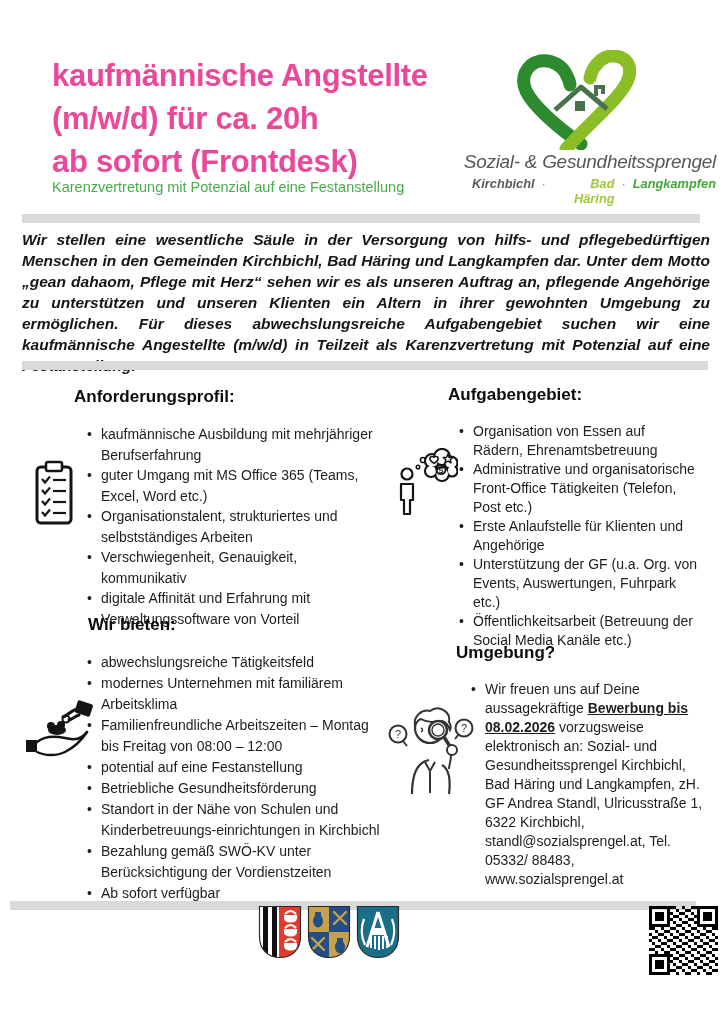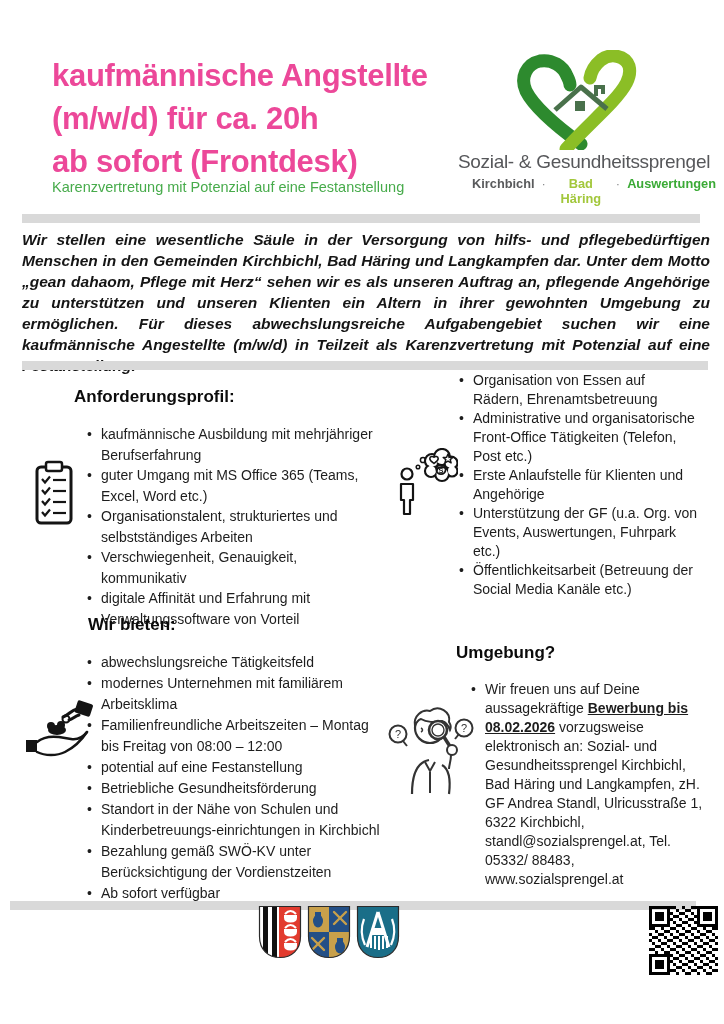--- a/index.html
+++ b/index.html
@@ -4,21 +4,21 @@
 <style>
   html,body{margin:0;padding:0;background:#ffffff;}
   .page{position:relative;width:724px;height:1024px;background:#fff;overflow:hidden;
         font-family:"Liberation Sans", sans-serif;color:#1d1d1d;}
 
   
   .title{position:absolute;left:52px;top:54px;font-size:31px;line-height:43px;
          font-weight:700;color:#ec4899;letter-spacing:-0.3px;}
   .subtitle{position:absolute;left:52px;top:179px;font-size:14.5px;color:#47AB4B;}
 
-  .logo{position:absolute;left:452px;top:50px;width:264px;text-align:center;}
+  .logo{position:absolute;left:452px;top:50px;width:264px;text-align:right;font-style:italic;}
   .logo svg{display:block;margin:0 auto;}
   .org-name{font-size:19px;color:#56575A;margin-top:1px;letter-spacing:-0.3px;}
   .towns{display:flex;justify-content:center;gap:7px;font-size:12.8px;margin-top:3px;font-weight:700;}
   .t-k{color:#595A5C;padding-left:20px;} .t-b{color:#A2C73B;} .t-l{color:#3BAA36;} .t-sep{color:#8a8b8d;font-weight:400;}
 
   .divider{position:absolute;background:#D9D9D9;height:9px;}
   .d1{left:22px;top:214px;width:678px;}
   .d2{left:22px;top:361px;width:686px;}
   .d3{left:10px;top:901px;width:686px;}
 
@@ -88,21 +88,21 @@
       <path d="M46,60 L72,37 L98,59" stroke="#49714B" stroke-width="5" fill="none" stroke-linejoin="round"></path>
       <path d="M87,46 v-9 h7 v7" stroke="#49714B" stroke-width="4" fill="none"></path>
       <rect x="66" y="51" width="10" height="10" fill="#49714B"></rect>
     </svg>
     <div class="org-name">Sozial- &amp; Gesundheitssprengel</div>
     <div class="towns">
       <span class="t-k">Kirchbichl</span>
       <span class="t-sep">·</span>
       <span class="t-b">Bad Häring</span>
       <span class="t-sep">·</span>
-      <span class="t-l">Auswertungen</span>
+      <span class="t-l">Langkampfen</span>
     </div>
   </div>
 
   <div class="divider d1"></div>
 
   <p class="intro">Wir stellen eine wesentliche Säule in der Versorgung von hilfs- und pflegebedürftigen Menschen in den Gemeinden Kirchbichl, Bad Häring und Langkampfen dar. Unter dem Motto „gean dahaom, Pflege mit Herz“ sehen wir es als unseren Auftrag an, pflegende Angehörige zu unterstützen und unseren Klienten ein Altern in ihrer gewohnten Umgebung zu ermöglichen. Für dieses abwechslungsreiche Aufgabengebiet suchen wir eine kaufmännische Angestellte (m/w/d) in Teilzeit als Karenzvertretung mit Potenzial auf eine Festanstellung.</p>
 
   <div class="divider d2"></div>
 
   <section class="sec sec-anf">
@@ -152,20 +152,21 @@
     <circle cx="42" cy="19" r="3.5" fill="none" stroke="#141414" stroke-width="2"></circle>
     <ellipse cx="33" cy="30" rx="9" ry="5" fill="#141414"></ellipse>
     <circle cx="27" cy="26" r="4" fill="#141414"></circle>
     <circle cx="37" cy="25" r="4" fill="#141414"></circle>
     <rect x="2" y="40" width="11" height="12" fill="#141414"></rect>
     <path d="M13,42 c6,-5 14,-6 22,-5 l12,2 c6,1 12,-2 16,-7" fill="none" stroke="#141414" stroke-width="2.5" stroke-linecap="round"></path>
     <path d="M13,52 c8,4 20,4 28,0 c8,-4 16,-11 22,-20" fill="none" stroke="#141414" stroke-width="2.5" stroke-linecap="round"></path>
   </svg>
 
   <section class="sec sec-auf">
+    <h2 class="h">Aufgabengebiet:</h2>
     <ul class="blist">
       <li>Organisation von Essen auf Rädern, Ehrenamtsbetreuung</li>
       <li>Administrative und organisatorische Front-Office Tätigkeiten (Telefon, Post etc.)</li>
       <li>Erste Anlaufstelle für Klienten und Angehörige</li>
       <li>Unterstützung der GF (u.a. Org. von Events, Auswertungen, Fuhrpark etc.)</li>
       <li>Öffentlichkeitsarbeit (Betreuung der Social Media Kanäle etc.)</li>
     </ul>
   </section>
 
   <svg class="icon icon-thought" width="64" height="70" viewBox="0 0 64 70">

